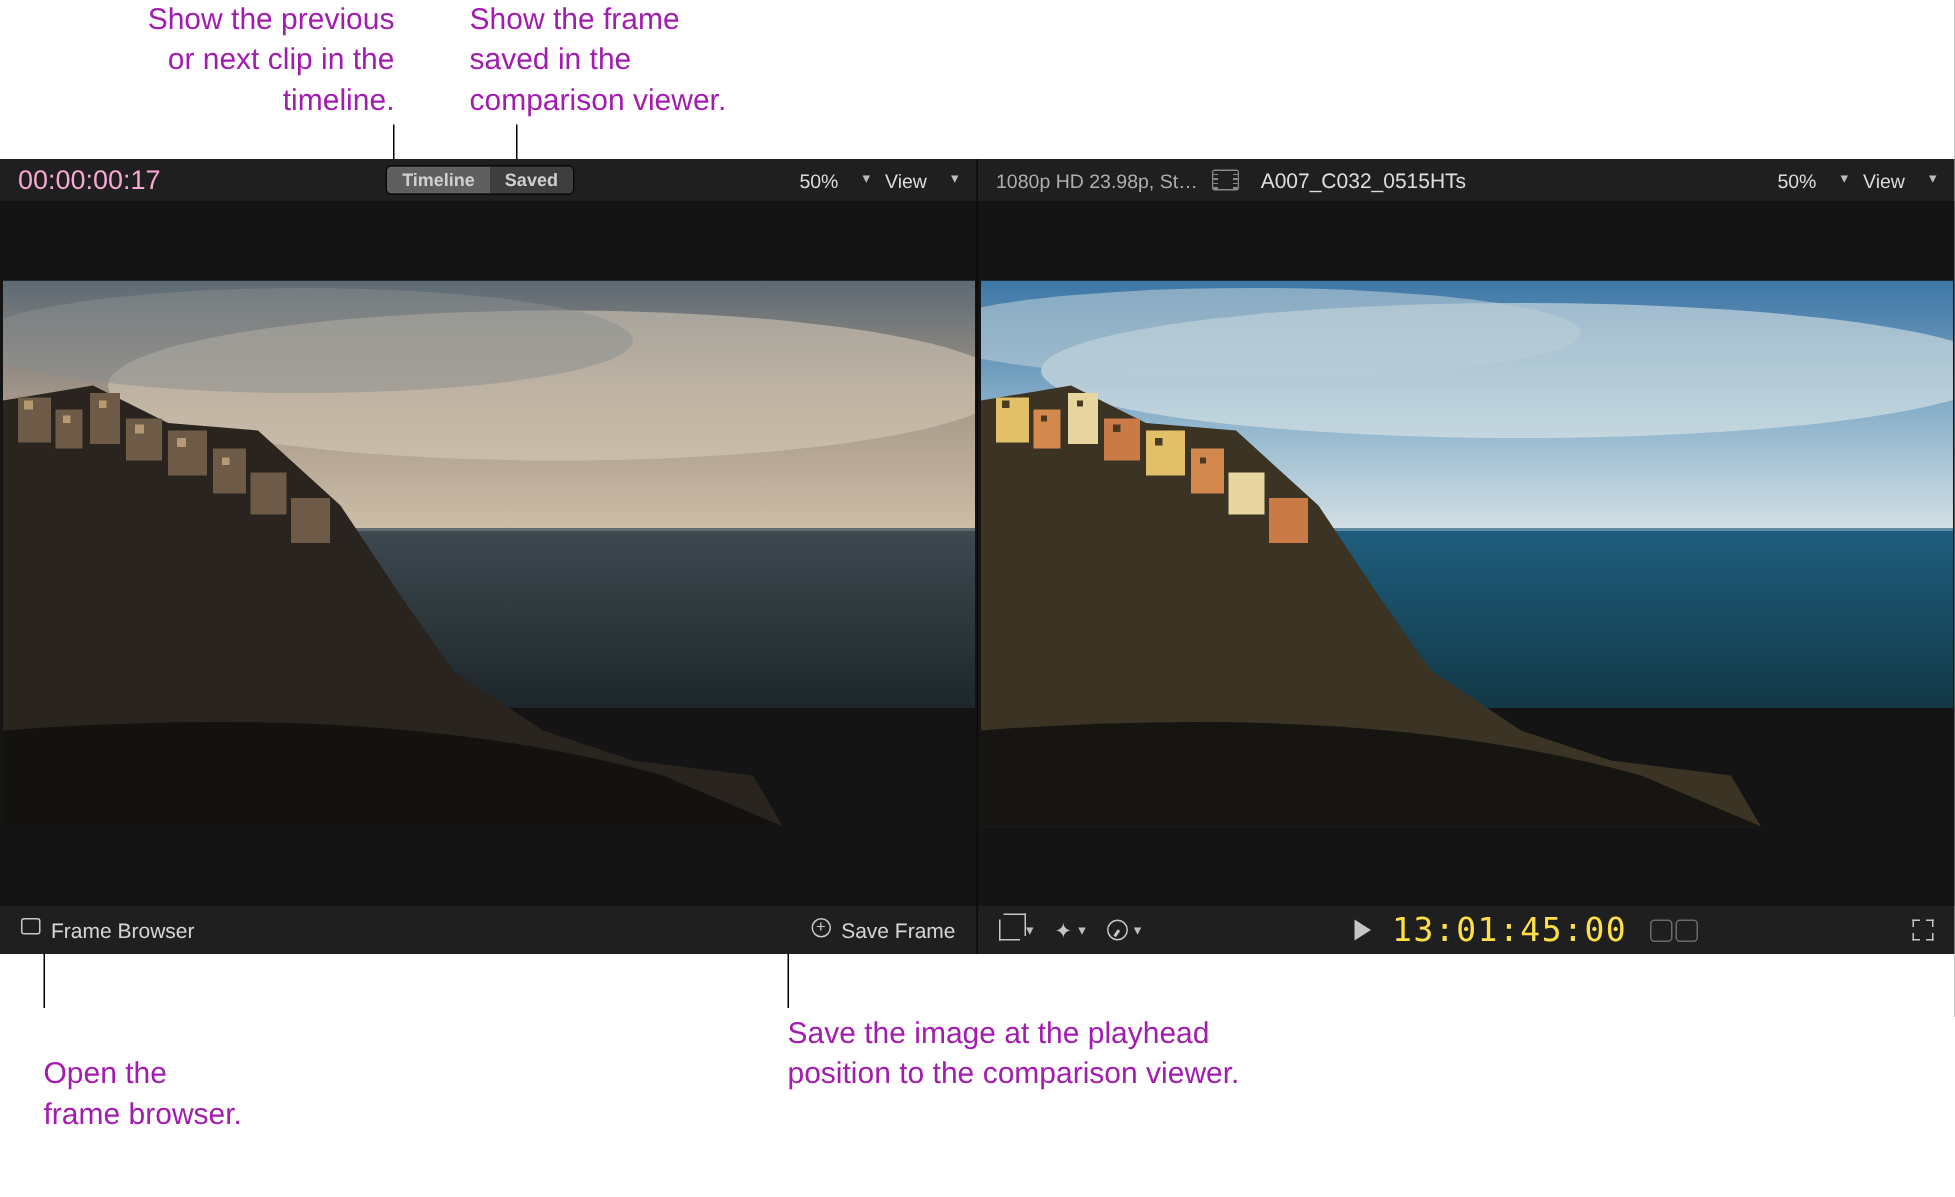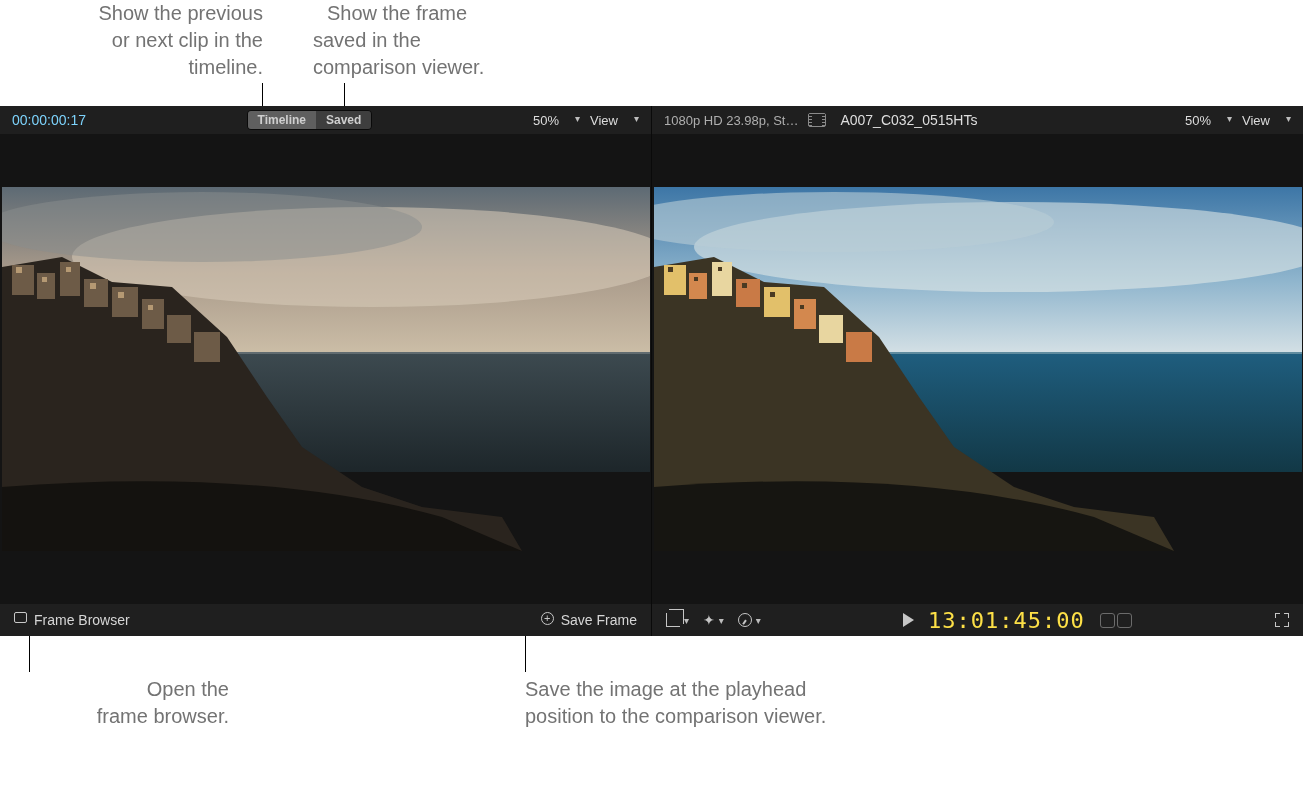--- a/index.html
+++ b/index.html
@@ -1,30 +1,30 @@
 <!DOCTYPE html>
 <html><head>
 <meta charset="utf-8">
 <style>
   * { box-sizing: border-box; margin: 0; padding: 0; }
   html, body { width: 1303px; height: 798px; background: #fff; font-family: -apple-system, "Helvetica Neue", Arial, sans-serif; }
   .page { position: relative; width: 1303px; height: 798px; }
 
   
-  .callout { position: absolute; font-size: 20px; line-height: 27px; color: #737373; }
+  .callout { position: absolute; font-size: 20px; line-height: 27px; color: #a21caf; }
   .callout.top { text-align: left; }
   .leader { position: absolute; width: 1px; background: #000; }
 
   
   .app { position: absolute; left: 0; top: 106px; width: 1303px; height: 530px; background: #1b1b1b; }
 
   .topbar { display: flex; width: 100%; height: 28px; }
   .half { flex: 1; display: flex; align-items: center; gap: 10px; height: 28px; background: #1f1f1f; color: #b9b9b9; font-size: 13px; padding: 0 12px; }
   .half + .half { border-left: 1px solid #0a0a0a; }
-  .timecode { color: #7dd3fc; font-size: 14px; }
+  .timecode { color: #f9a8d4; font-size: 18px; }
   .spacer { flex: 1; }
   .segctl { display: inline-flex; border: 1px solid #0a0a0a; border-radius: 4px; overflow: hidden; font-weight: bold; }
   .segctl > div { padding: 2px 10px; font-size: 12px; color: #cfcfcf; background: #3e3e3e; cursor: pointer; }
   .segctl > div.active { background: #5f5f5f; }
   .dd { display: inline-flex; align-items: flex-start; gap: 16px; cursor: pointer; color: #dcdcdc; }
   .chev { font-size: 10px; color: #bdbdbd; }
   .info { color: #aeaeae; font-size: 13px; }
   .clipname { color: #dedede; font-size: 14px; }
 
   .filmstrip { display:inline-block; width:18px; height:14px; border:1px solid #8a8a8a; border-radius:2px; position:relative; margin-right:4px; }
@@ -65,21 +65,21 @@
 </head>
 <body>
 
 <div class="page">
 
   <div class="callout top" style="left:23px; top:0; width:240px; text-align:right;"><span style="white-space:pre-line;">Show the previous
 or next clip in the
 timeline.</span></div>
   <div class="leader" style="left:262px; top:83px; height:23px;"></div>
 
-  <div class="callout top" style="left:313px; top:0; width:220px;"><span style="white-space:pre-line;margin-left:14px;">Show the frame
+  <div class="callout top" style="left:313px; top:0; width:220px;"><span style="white-space:pre-line;">Show the frame
 saved in the
 comparison viewer.</span></div>
   <div class="leader" style="left:344px; top:83px; height:23px;"></div>
 
   <div class="app">
 
     <div class="topbar">
 
       <div class="half">
         <span class="timecode">00:00:00:17</span>
@@ -246,20 +246,20 @@
               <span class="bl"></span>
               <span class="br"></span>
             </span>
         </div>
       </div>
     </div>
 
   </div>
 
   <div class="leader" style="left:29px; top:636px; height:36px;"></div>
-  <div class="callout" style="left:29px; top:676px; width:200px;text-align:right;"><span style="white-space:pre-line;">Open the
+  <div class="callout" style="left:29px; top:703px; width:200px;"><span style="white-space:pre-line;">Open the
 frame browser.</span></div>
 
   <div class="leader" style="left:525px; top:636px; height:36px;"></div>
   <div class="callout" style="left:525px; top:676px; width:420px;"><span style="white-space:pre-line;">Save the image at the playhead
 position to the comparison viewer.</span></div>
 
 </div>
 
 </body></html>

